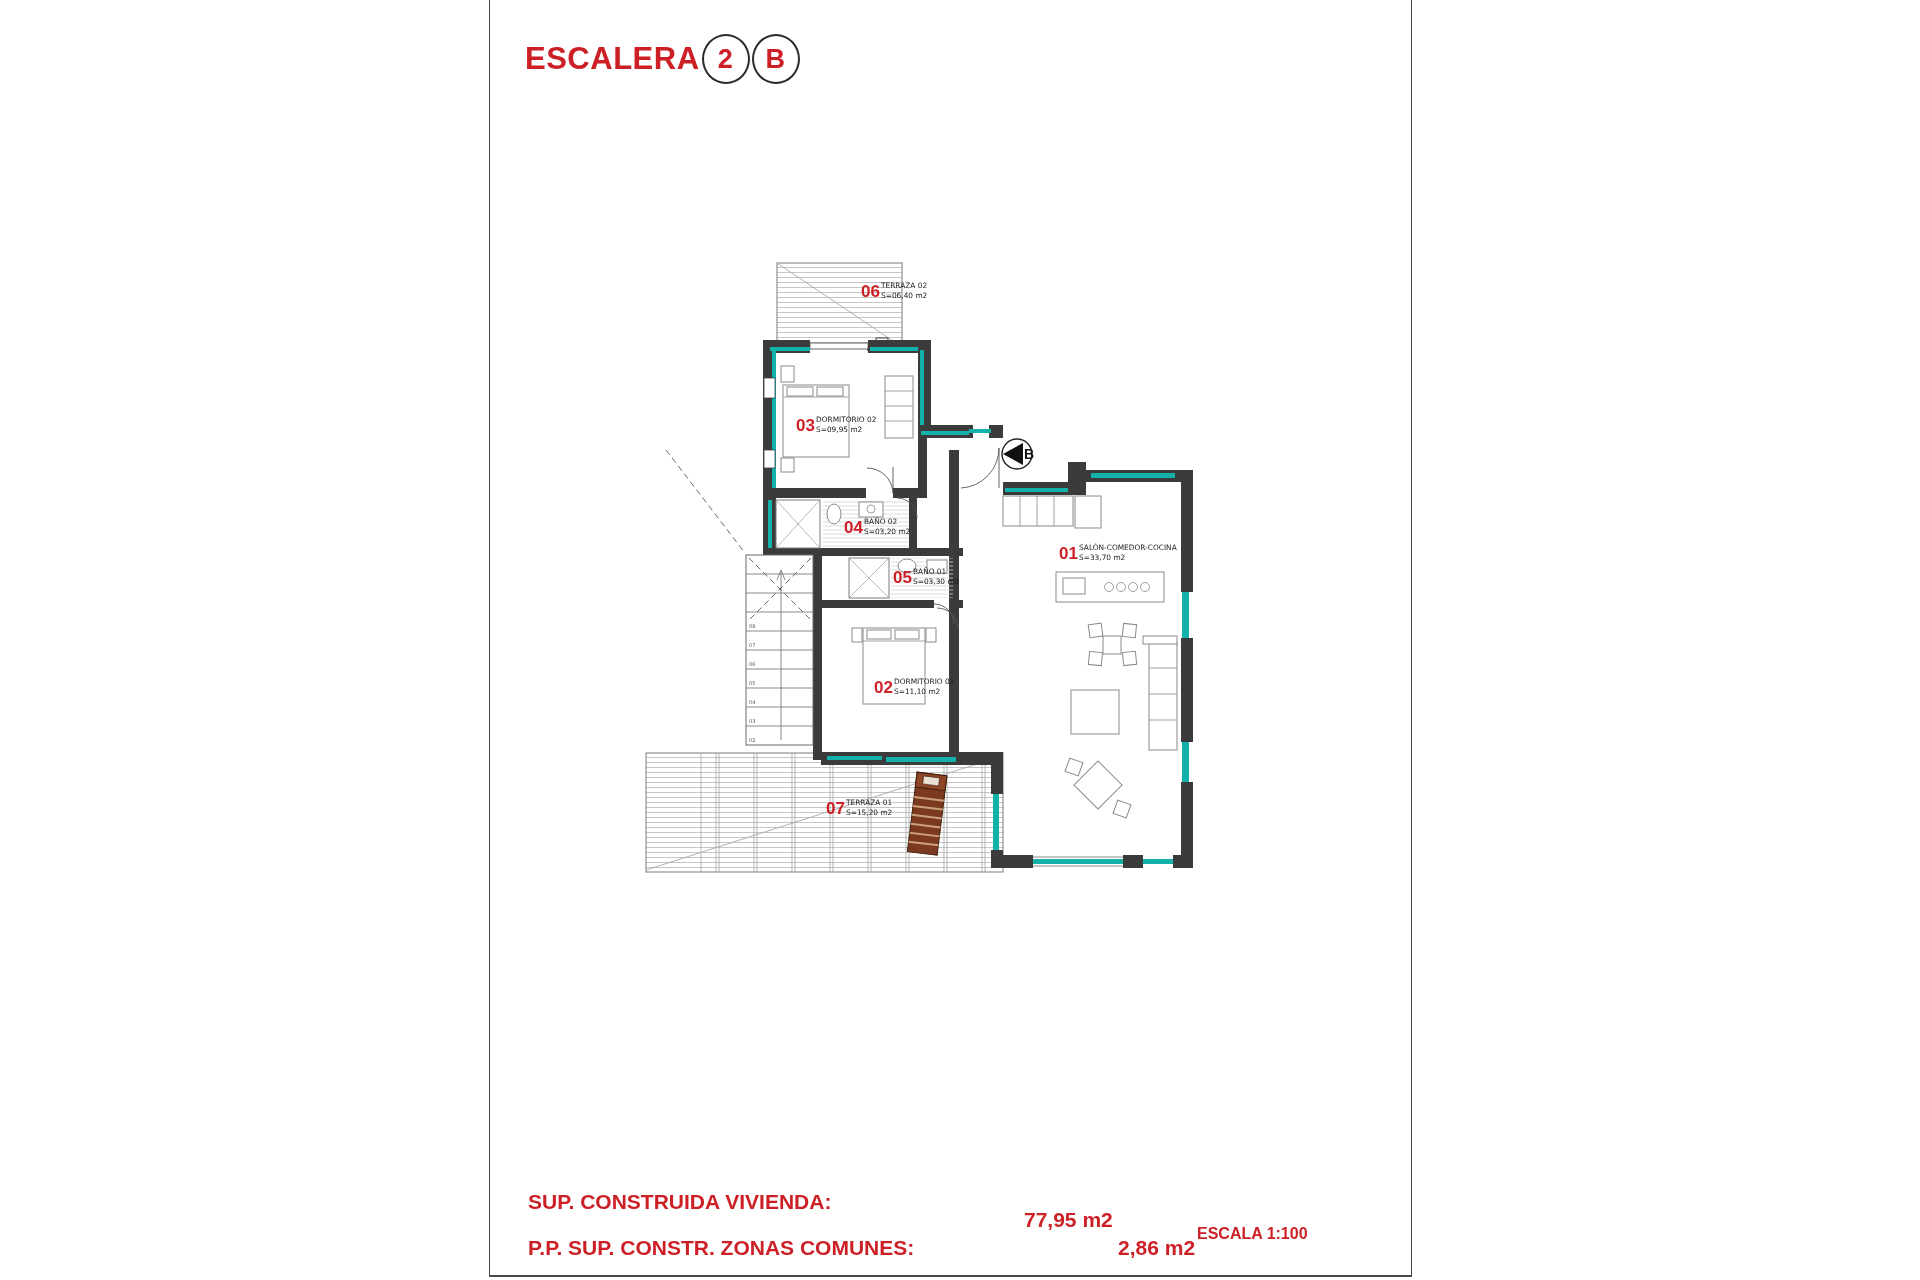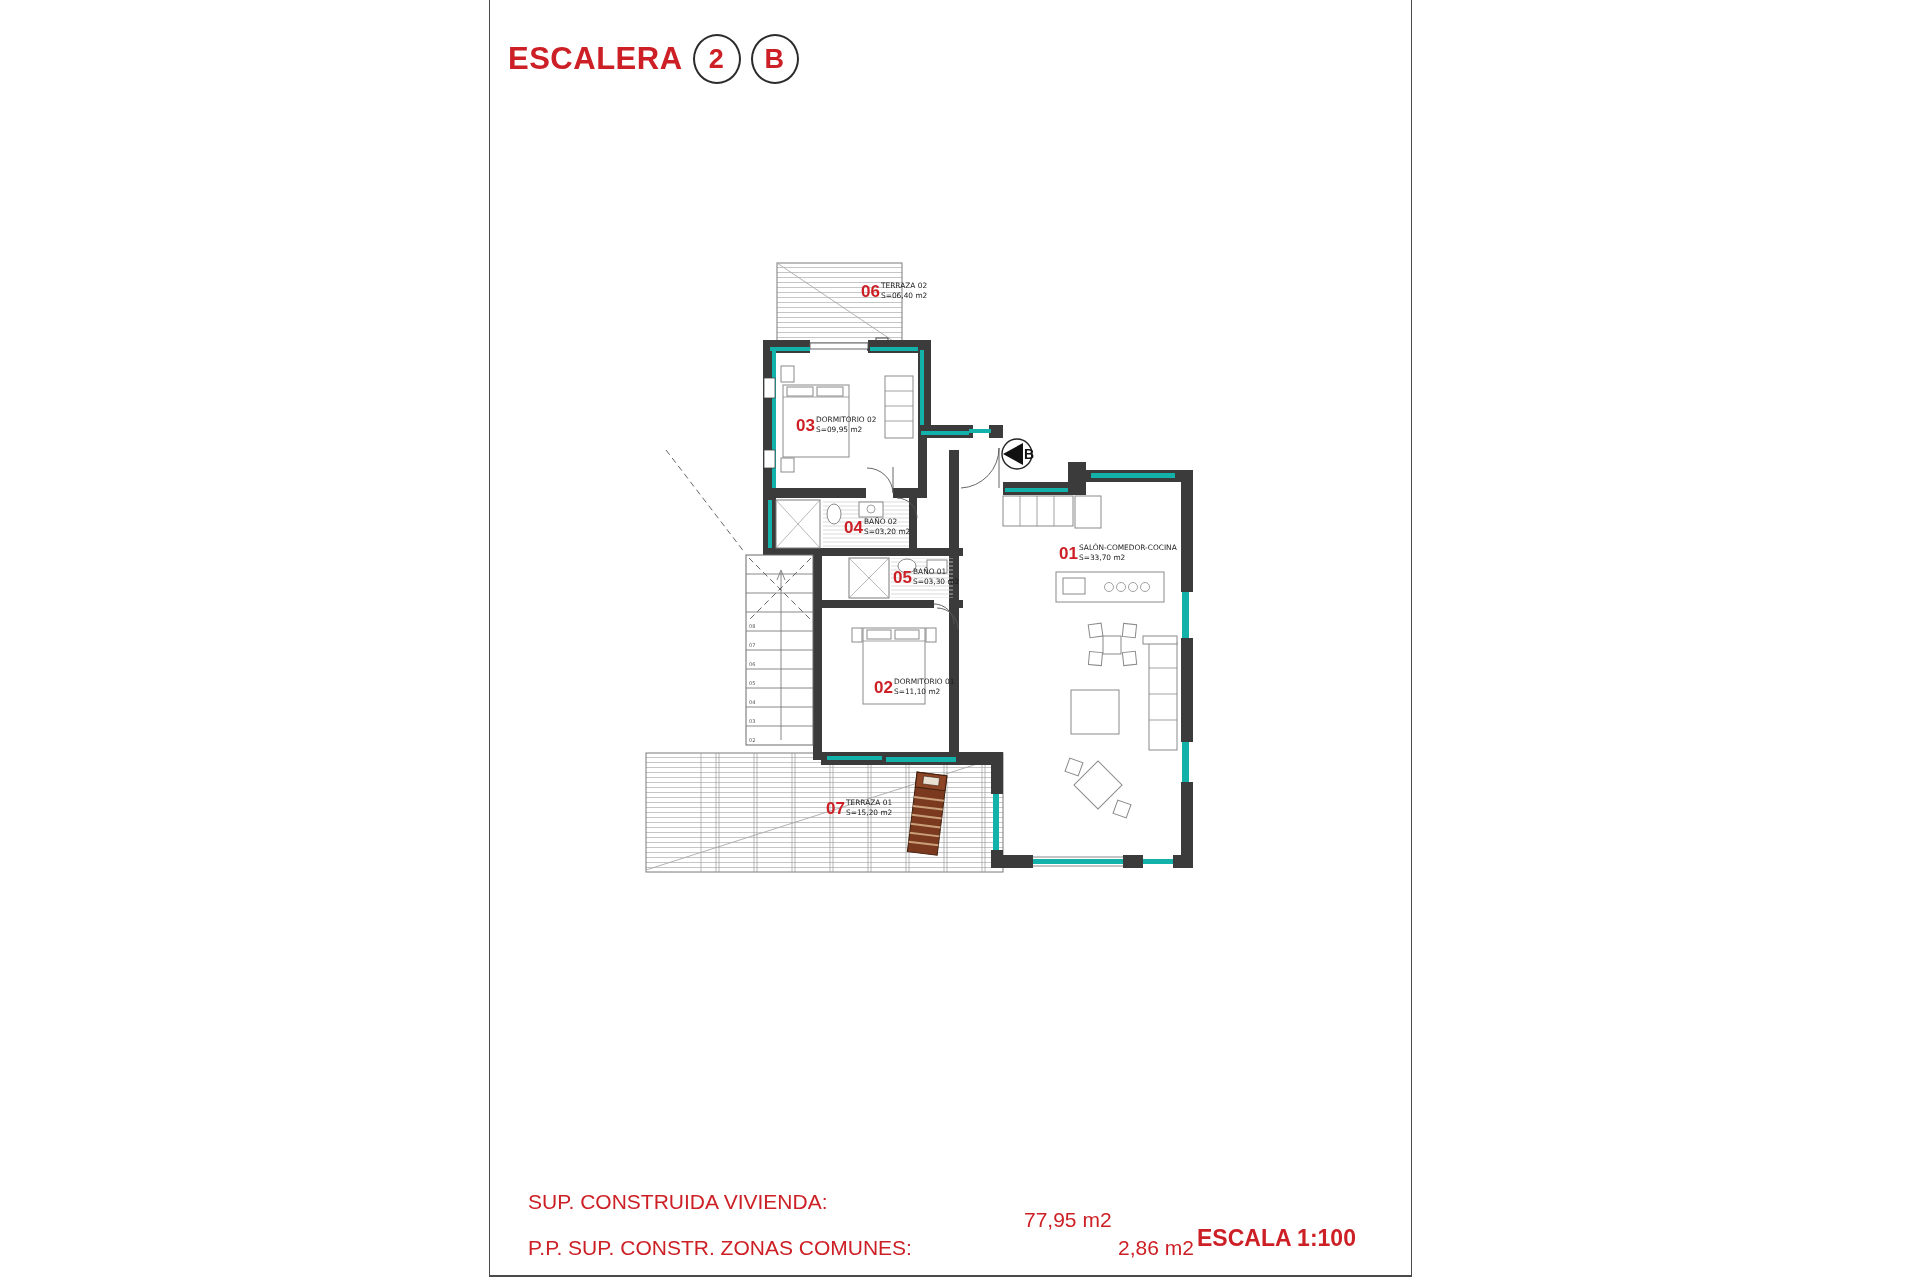--- a/index.html
+++ b/index.html
@@ -7,35 +7,35 @@
     --teal:#12b2aa;
     --wall:#3b3b3b;
   }
   html,body{margin:0;padding:0;background:#ffffff;}
   body{width:1920px;height:1280px;position:relative;font-family:"Liberation Sans",sans-serif;overflow:hidden;}
   .page{
     position:absolute;left:489px;top:0;width:921px;height:1275px;background:#fff;
     border-left:1px solid #4a4a4a;border-right:1px solid #4a4a4a;border-bottom:2px solid #4a4a4a;
   }
   .title-row{
-    position:absolute;left:18px;top:34px;display:flex;align-items:center;gap:10px;
+    position:absolute;left:35px;top:34px;display:flex;align-items:center;gap:2px;
     color:var(--accent);font-weight:bold;font-size:31px;letter-spacing:.5px;white-space:nowrap;
   }
   .circle-badge{
     display:inline-flex;justify-content:center;align-items:center;
     width:44px;height:46px;border:2px solid #2b2b2b;border-radius:50%;
     color:var(--accent);font-size:27px;font-weight:bold;flex:0 0 auto;
   }
   .plan-wrap{position:absolute;left:141px;top:200px;width:570px;height:690px;}
-  .footer-line{position:absolute;color:var(--accent);font-weight:normal;font-size:21px;white-space:nowrap;}
+  .footer-line{position:absolute;color:var(--accent);font-weight:bold;font-size:21px;white-space:nowrap;}
   .fl1{left:38px;top:1190px;}
   .fl2{left:38px;top:1236px;}
   .fl1 .val{position:absolute;left:496px;top:18px;}
   .fl2 .val{position:absolute;left:590px;top:0;}
-  .scale-text{position:absolute;left:707px;top:1225px;color:var(--accent);font-weight:bold;font-size:23px;}
+  .scale-text{position:absolute;left:707px;top:1225px;color:var(--accent);font-weight:bold;font-size:16px;}
   
   .wall{fill:var(--wall);stroke:none;}
   .teal{fill:var(--teal);stroke:none;}
   .thin{fill:none;stroke:#7a7a7a;stroke-width:.9;}
   .thin2{fill:none;stroke:#9a9a9a;stroke-width:.7;}
   .furn{fill:#ffffff;stroke:#8a8a8a;stroke-width:1;}
   .furnline{fill:none;stroke:#8a8a8a;stroke-width:.8;}
   .door{fill:none;stroke:#555;stroke-width:.9;}
   .dash{fill:none;stroke:#555;stroke-width:.9;stroke-dasharray:6 4;}
   .diag{stroke:#a9a9a9;stroke-width:.9;}

